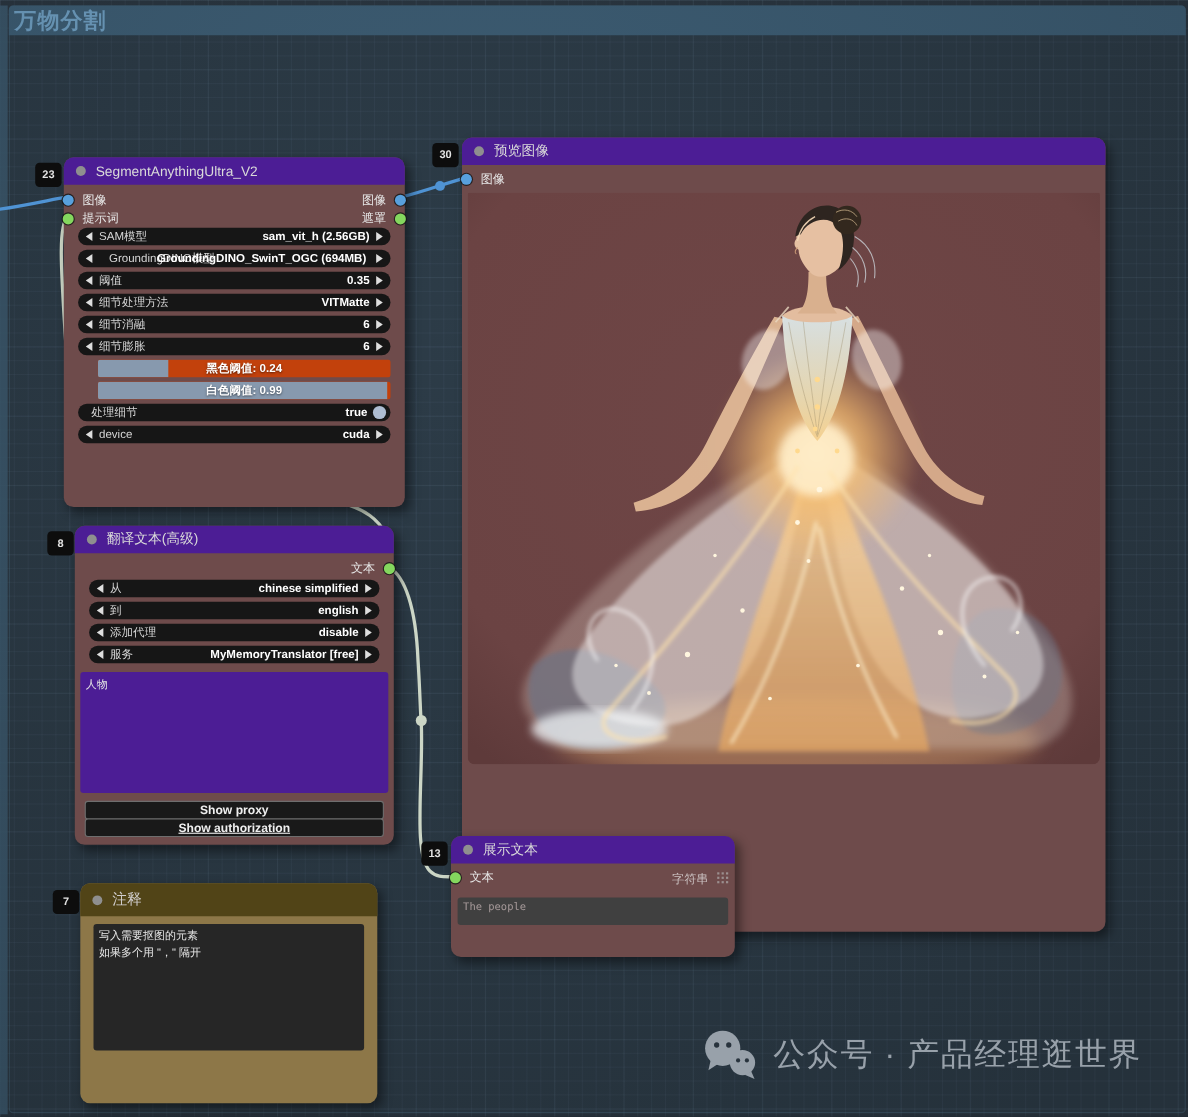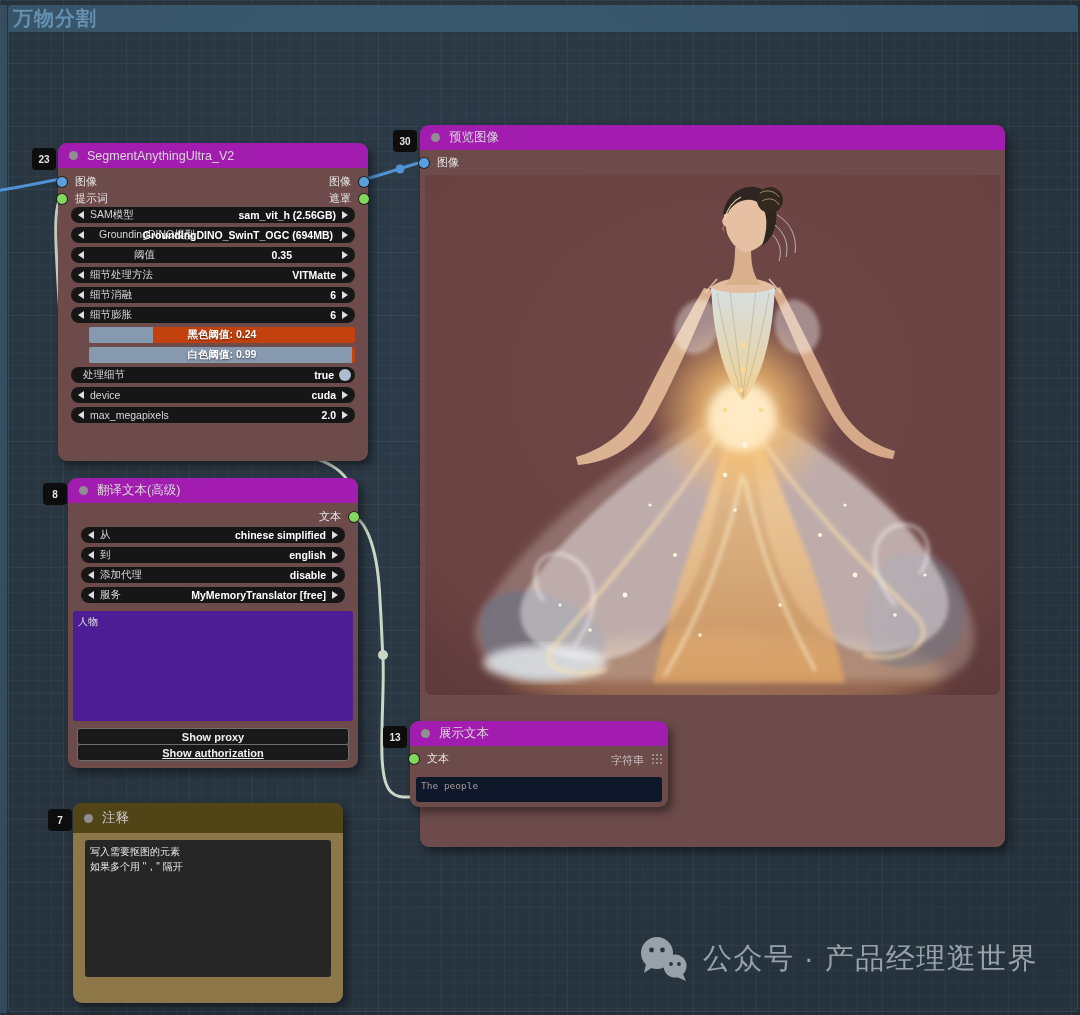--- a/index.html
+++ b/index.html
@@ -26,21 +26,21 @@
   .group-title { font-size:20px; font-weight:600; color:#6d9cbe; padding-left:5px; letter-spacing:1px; }
 
   svg.wires { position:absolute; left:0; top:0; z-index:2; pointer-events:none; }
 
   
   .node { position:absolute; z-index:3; border-radius:9px;
     box-shadow:4px 5px 10px rgba(0,0,0,0.45); }
   .node-mauve { background:#6e4b4b; }
   .node-header { position:absolute; left:0; top:0; right:0; height:25px;
     border-radius:9px 9px 0 0; display:flex; align-items:center; }
-  .hdr-mauve { background:#a21caf; }
+  .hdr-mauve { background:#4c1d95; }
   .title-dot { width:9px; height:9px; border-radius:50%; background:#8f8f8f; margin:0 9px 0 11px; flex:0 0 auto; }
   .node-title { font-size:12.5px; color:#d9d9d9; white-space:nowrap; }
   .badge { position:absolute; z-index:3; width:24px; height:22px; background:#0d0d0d;
     border-radius:4px; color:#e3e3e3; font-size:10px; font-weight:bold;
     display:flex; align-items:center; justify-content:center; }
 
   .slot { position:absolute; display:flex; align-items:center; font-size:11px; color:#e6e6e6; }
   .port { width:10px; height:10px; border-radius:50%; box-shadow:0 0 0 1px rgba(20,20,20,.8); flex:0 0 auto; }
   .port-blue { background:#58a0dd; }
   .port-green { background:#84d75e; }
@@ -137,21 +137,21 @@
       <span class="lbl">SAM模型</span>
       <span class="val">sam_vit_h (2.56GB)</span>
       <span class="arr-r"></span>
     </div>
     <div class="combo overlapped" style="top:84px;">
       <span class="arr-l"></span>
       <span class="lbl">GroundingDINO模型</span>
       <span class="val">GroundingDINO_SwinT_OGC (694MB)</span>
       <span class="arr-r" style="margin-left:auto;"></span>
     </div>
-    <div class="combo" style="top:104px;gap:44px;">
+    <div class="combo" style="top:104px;">
       <span class="arr-l"></span>
       <span class="lbl">阈值</span>
       <span class="val">0.35</span>
       <span class="arr-r"></span>
     </div>
     <div class="combo" style="top:124px;">
       <span class="arr-l"></span>
       <span class="lbl">细节处理方法</span>
       <span class="val">VITMatte</span>
       <span class="arr-r"></span>
@@ -181,26 +181,20 @@
     <div class="toggle" style="top:224px;">
       <span class="lbl">处理细节</span>
       <span class="val">true</span>
       <span class="knob"></span>
     </div>
 
     <div class="combo" style="top:244px;">
       <span class="arr-l"></span>
       <span class="lbl">device</span>
       <span class="val">cuda</span>
-      <span class="arr-r"></span>
-    </div>
-    <div class="combo" style="top:264px;">
-      <span class="arr-l"></span>
-      <span class="lbl">max_megapixels</span>
-      <span class="val">2.0</span>
       <span class="arr-r"></span>
     </div>
   </div>
 
   <div class="node node-mauve" style="left:420px; top:125px; width:585px; height:722px;">
     <div class="badge" style="left:-27px; top:5px;">30</div>
     <div class="node-header hdr-mauve">
       <span class="title-dot"></span>
       <span class="node-title">预览图像</span>
     </div>
@@ -367,42 +361,42 @@
       <span class="val">MyMemoryTranslator [free]</span>
       <span class="arr-r"></span>
     </div>
 
     <div class="textarea" style="left:5px; right:5px; top:133px; height:110px;">人物</div>
 
     <div class="btn" style="top:250px;">Show proxy</div>
     <div class="btn" style="top:266px;text-decoration:underline;">Show authorization</div>
   </div>
 
-  <div class="node node-mauve" style="left:410px; top:721px; width:258px; height:86px;">
+  <div class="node node-mauve" style="left:410px; top:760px; width:258px; height:110px;">
     <div class="badge" style="left:-27px; top:5px;">13</div>
     <div class="node-header hdr-mauve">
       <span class="title-dot"></span>
       <span class="node-title">展示文本</span>
     </div>
     <div class="slot slot-in" style="top:30px;">
       <span class="port port-green"></span>
       <span>文本</span>
     </div>
     <div class="typelabel" style="right:24px; top:32px;">字符串</div>
     <div class="gridicon" style="right:14px; top:33px;"></div>
-    <div class="textarea" style="left:6px; right:6px; top:56px; height:25px; background:#0f172a; color:#a79a9a; font-family:'DejaVu Sans Mono',monospace; font-size:9.5px; padding:3px 5px;">The people</div>
+    <div class="textarea" style="left:6px; right:6px; top:56px; height:25px; background:#404040; color:#a79a9a; font-family:'DejaVu Sans Mono',monospace; font-size:9.5px; padding:3px 5px;">The people</div>
   </div>
 
   <div class="node node-note" style="left:73px; top:803px; width:270px; height:200px;">
     <div class="badge" style="left:-25px; top:6px;">7</div>
     <div class="node-header hdr-note" style="height:30px;">
       <span class="title-dot"></span>
       <span class="node-title" style="font-size:13.5px; color:#cfcccc;">注释</span>
     </div>
-    <div class="textarea" style="left:12px; right:12px; top:37px; height:137px; background:#262626;">
+    <div class="textarea" style="left:12px; right:12px; top:37px; height:115px; background:#262626;">
       <div class="note-text">写入需要抠图的元素</div>
       <div class="note-text">如果多个用 "，" 隔开</div>
     </div>
   </div>
 
   <div class="watermark">
     <svg width="52" height="46" viewBox="0 0 52 46">
       <circle cx="19" cy="17" r="16" fill="#98a1aa"></circle>
       <path d="M8,28 L6,37 L15,31 Z" fill="#98a1aa"></path>
       <circle cx="13.5" cy="14" r="2.4" fill="#28333d"></circle>

